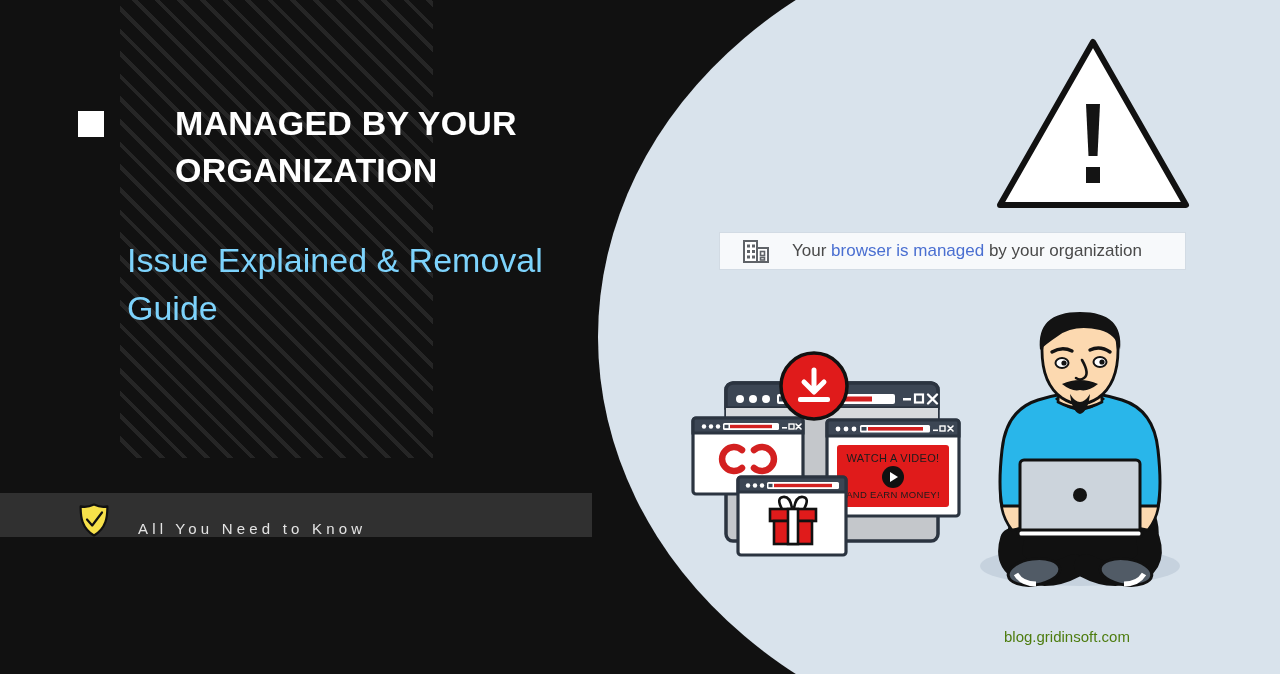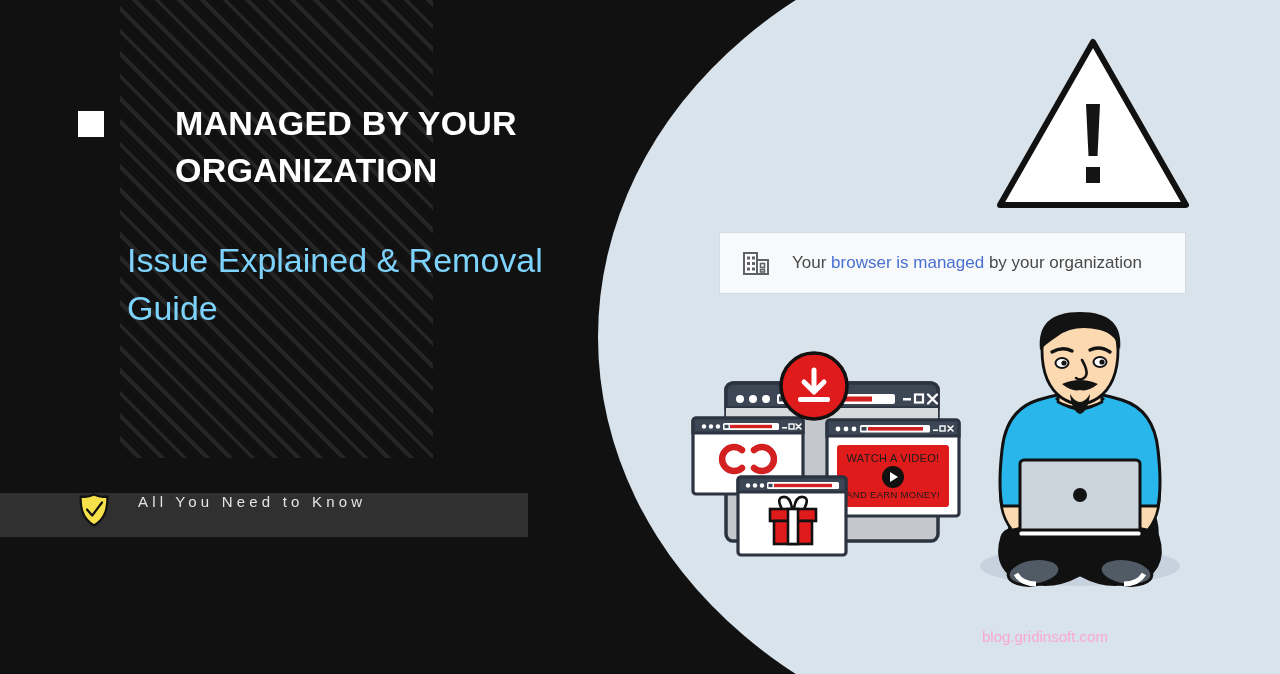--- a/index.html
+++ b/index.html
@@ -45,55 +45,55 @@
     letter-spacing:0.2px;
     margin-left:32px;
   }
   .subtitle{
     position:absolute;left:127px;top:236px;width:430px;
     color:#7dd3fc;font-size:34px;font-weight:300;line-height:48px;
   }
 
   
   .banner{
-    position:absolute;left:0;top:493px;width:528px;height:44px;
-    background:#303030;display:flex;align-items:flex-start;
+    position:absolute;left:0;top:493px;width:592px;height:44px;
+    background:#303030;display:flex;align-items:flex-end;
   }
   .banner-shield{margin-left:78px;width:32px;height:34px;display:block;}
   .banner-text{
     margin-left:28px;color:#e4e4e4;font-size:15px;font-weight:500;
     letter-spacing:4.2px;
   }
 
   
   .warning{position:absolute;left:995px;top:36px;width:196px;height:175px;}
 
   
   .notif{
-    position:absolute;left:720px;top:233px;width:465px;height:60px;
+    position:absolute;left:720px;top:233px;width:465px;height:36px;
     background:#f7f9fb;
     display:flex;align-items:center;
     box-shadow:0 0 0 1px rgba(0,0,0,0.03);
   }
   .notif-icon{margin-left:22px;width:28px;height:28px;display:block;}
   .notif-text{
     margin-left:22px;font-size:17px;color:#4a4a4a;white-space:nowrap;
   }
   .notif-link{color:#4a6fd1;}
 
   
   .windows{position:absolute;left:690px;top:350px;width:290px;height:250px;}
 
   
   .person{position:absolute;left:960px;top:308px;width:240px;height:292px;}
 
   
   .footer-url{
-    position:absolute;left:982px;top:628px;
-    font-size:15px;color:#f9a8d4;
+    position:absolute;left:1004px;top:628px;
+    font-size:15px;color:#4d7c0f;
   }
 </style>
 </head>
 <body>
 
 <div class="stage">
 
   <div class="light-panel"></div>
   <div class="light-rect"></div>
 

